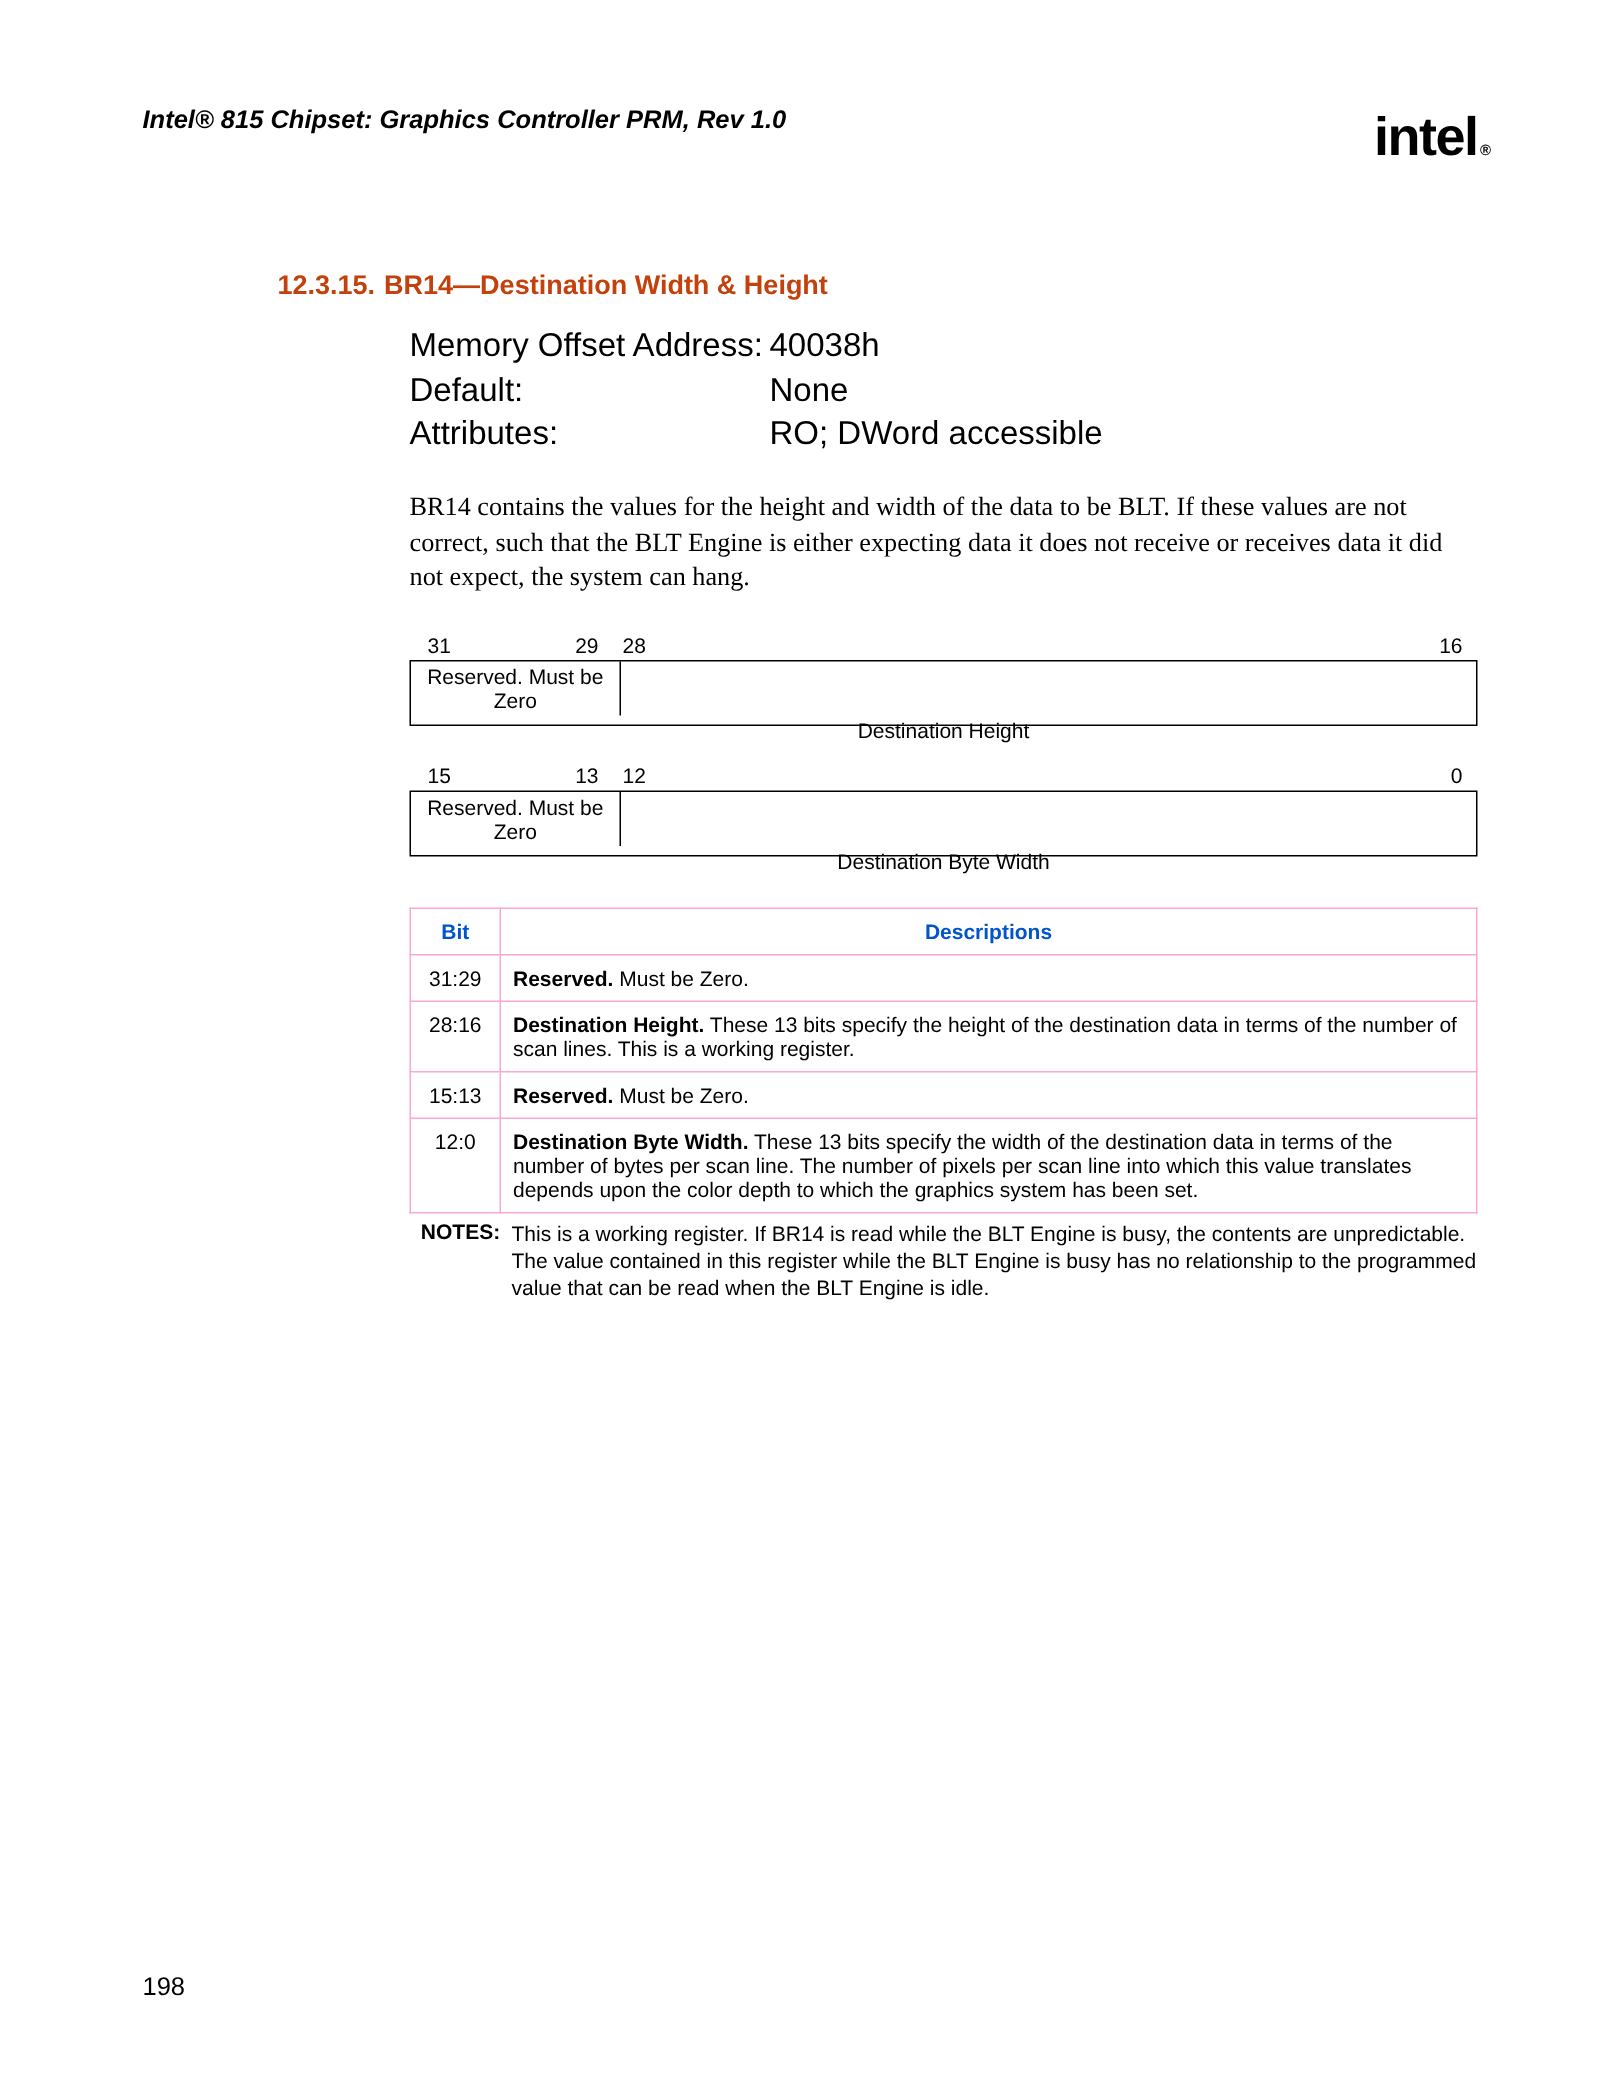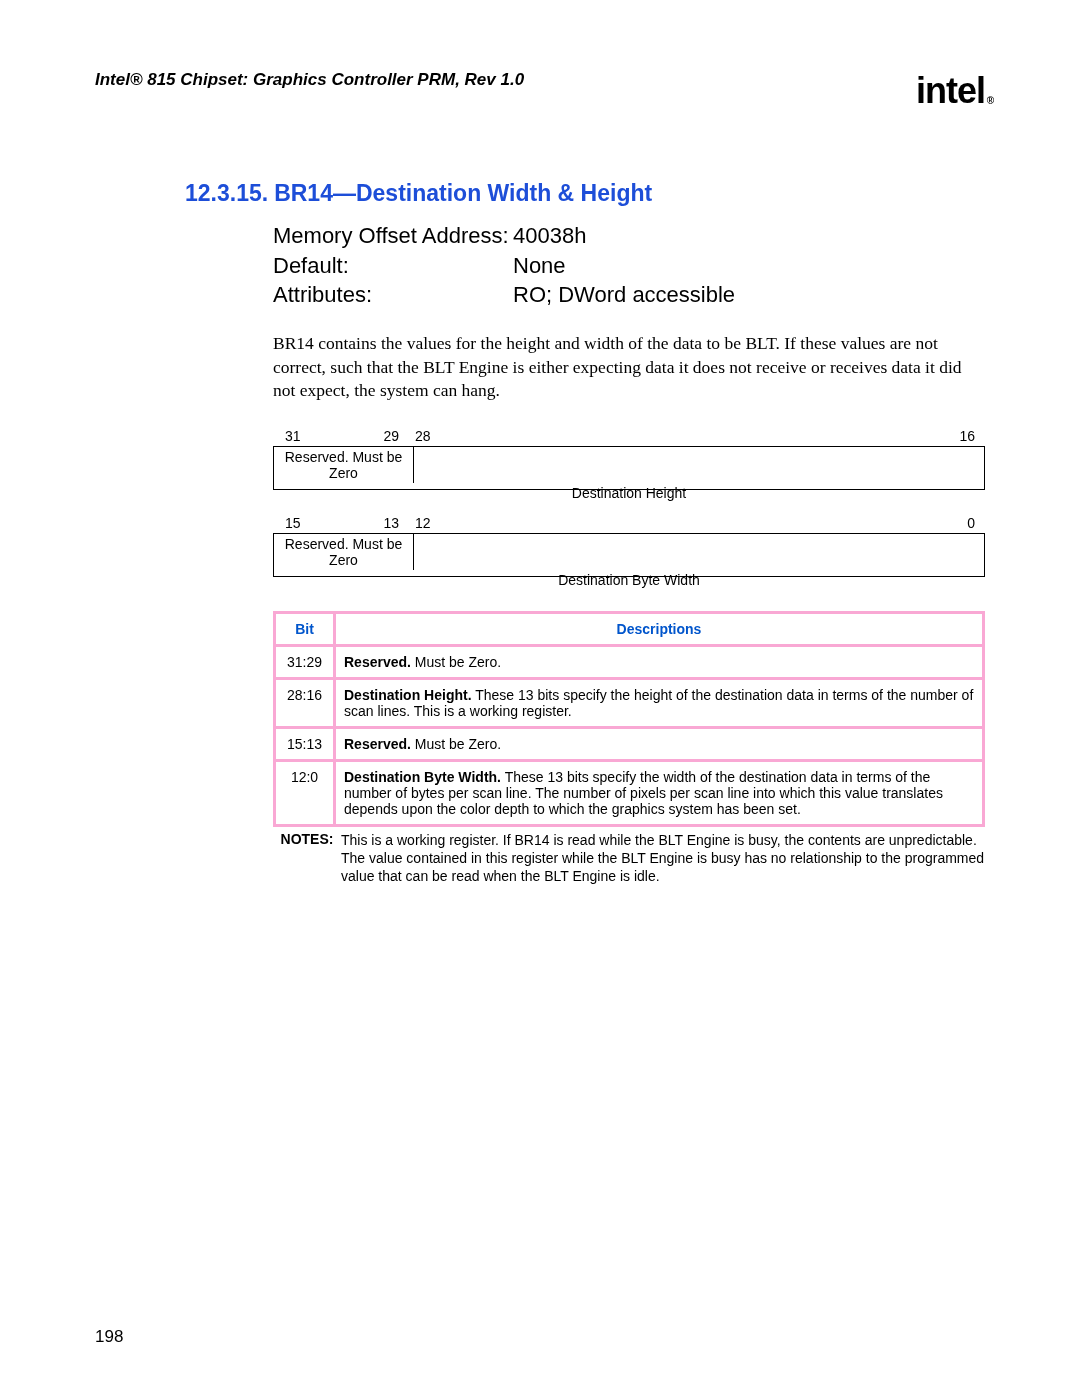--- a/index.html
+++ b/index.html
@@ -37,23 +37,23 @@
   .logo-sub {
     font-size: 10px;
     position: absolute;
     right: -8px;
     bottom: 6px;
   }
   .content {
     margin-left: 90px;
   }
   .section-heading {
-    color: #1d4ed8;
-    font-weight: bold;
-    font-size: 23px;
+    color: #c2410c;
+    font-weight: bold;
+    font-size: 18px;
     margin-bottom: 14px;
   }
   .section-num { margin-right: 6px; }
   .attr-table {
     margin-left: 88px;
     font-size: 22px;
     line-height: 1.35;
   }
   .attr-row { display: flex; }
   .attr-label { width: 240px; }
@@ -97,21 +97,21 @@
   .bit-reserved { width: 140px; }
   .bit-main { flex: 1; border-right: none; }
   .desc-table {
     margin-left: 88px;
     margin-top: 34px;
     border-collapse: collapse;
     width: calc(100% - 88px);
     font-size: 14px;
   }
   .desc-table th, .desc-table td {
-    border: 3px solid #f9a8d4;
+    border: 1px solid #f9a8d4;
     padding: 7px 8px;
     text-align: left;
     vertical-align: top;
   }
   .desc-table th {
     color: #0055cc;
     font-weight: bold;
     text-align: center;
   }
   .desc-table td.bitcol {
@@ -128,21 +128,21 @@
     font-weight: bold;
     width: 68px;
     text-align: center;
   }
   .notes-text {
     flex: 1;
     line-height: 1.3;
   }
   .page-num {
     position: absolute;
-    bottom: 50px;
+    bottom: 62px;
     left: 95px;
     font-size: 17px;
   }
   b { font-weight: bold; }
 </style>
 </head>
 <body>
 
 <div class="page">
   <div class="header-row">

